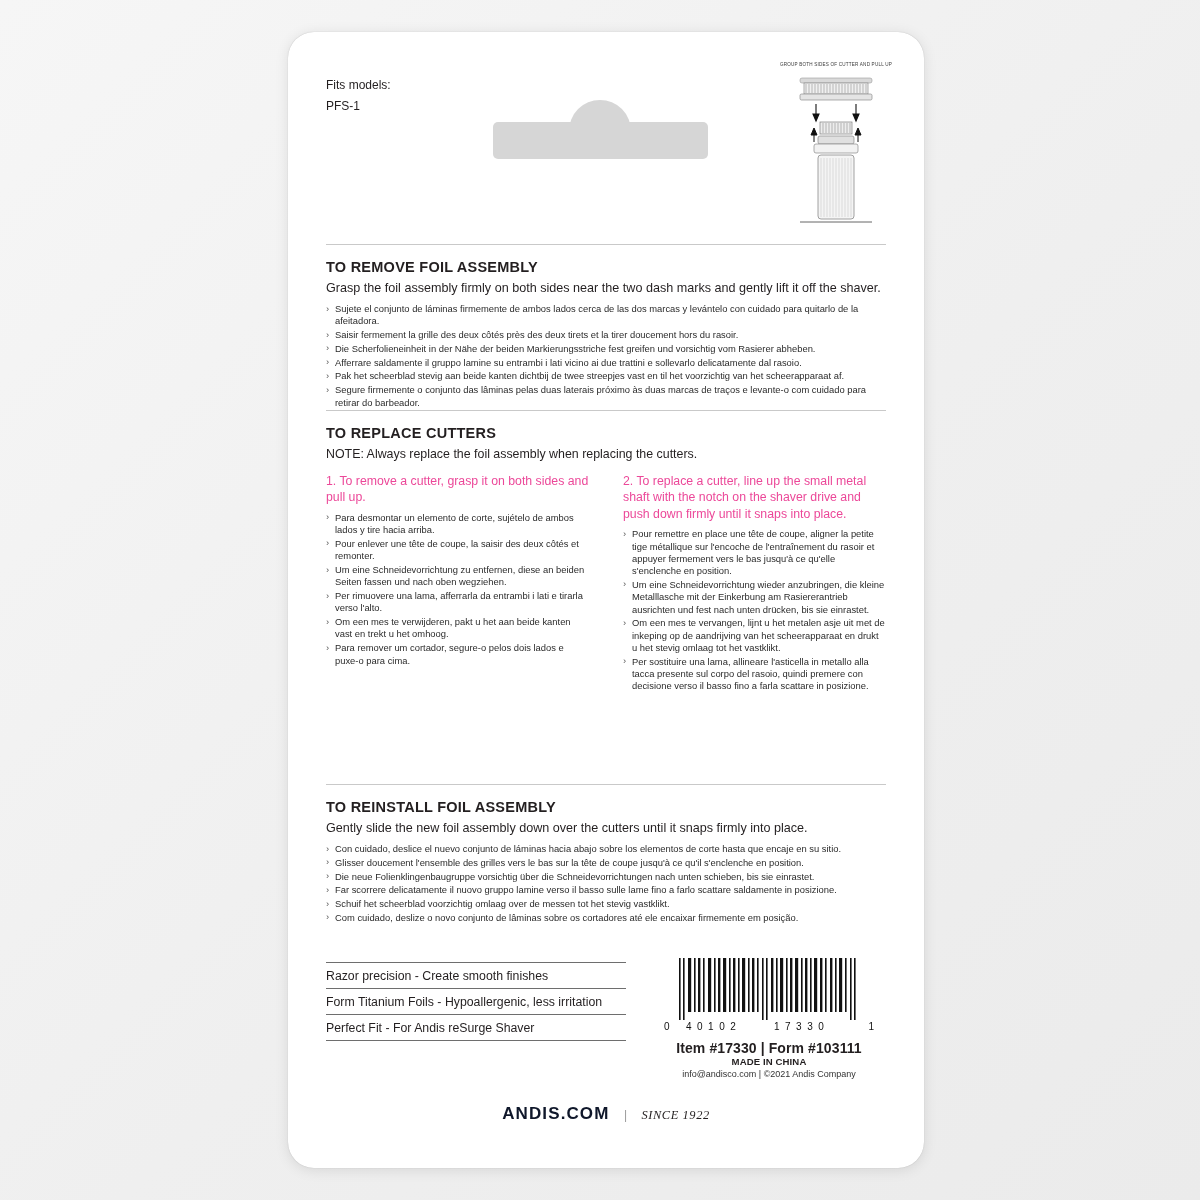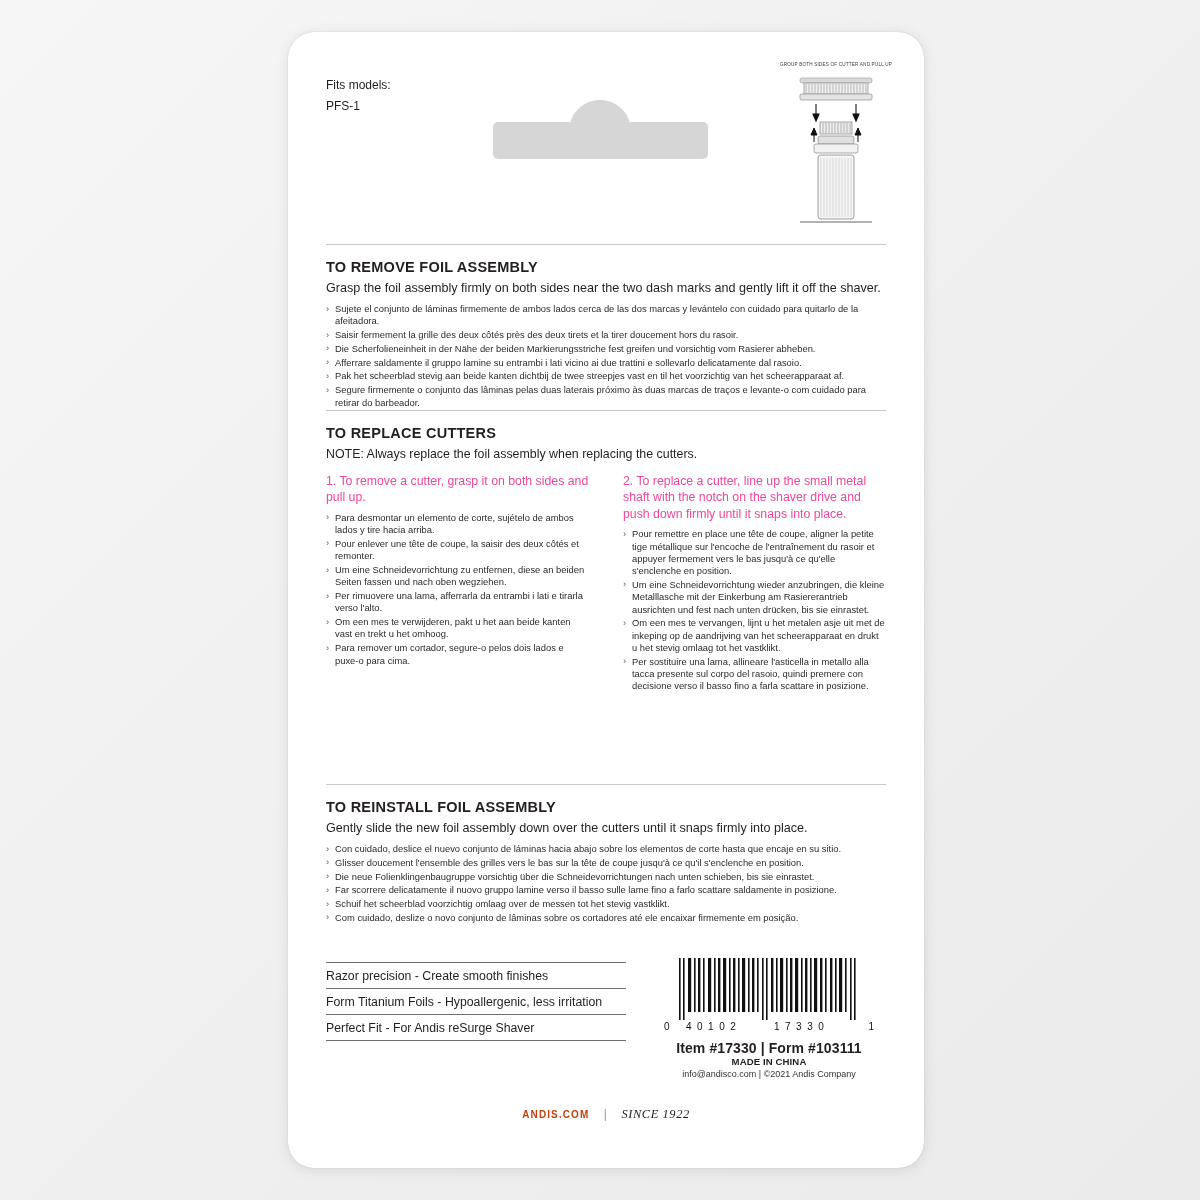--- a/index.html
+++ b/index.html
@@ -216,24 +216,24 @@
   
   .footer {
     position: absolute;
     left: 0;
     top: 1072px;
     width: 636px;
     text-align: center;
     white-space: nowrap;
   }
   .footer .brand {
-    font-size: 10px;
+    font-size: 17px;
     font-weight: bold;
     letter-spacing: 1.1px;
-    color: #c2410c;
+    color: #0f172a;
   }
   .footer .divider {
     display: inline-block;
     margin: 0 10px;
     color: #9a9a9a;
     font-size: 12px;
   }
   .footer .since {
     font-family: "Liberation Serif", serif;
     font-style: italic;

